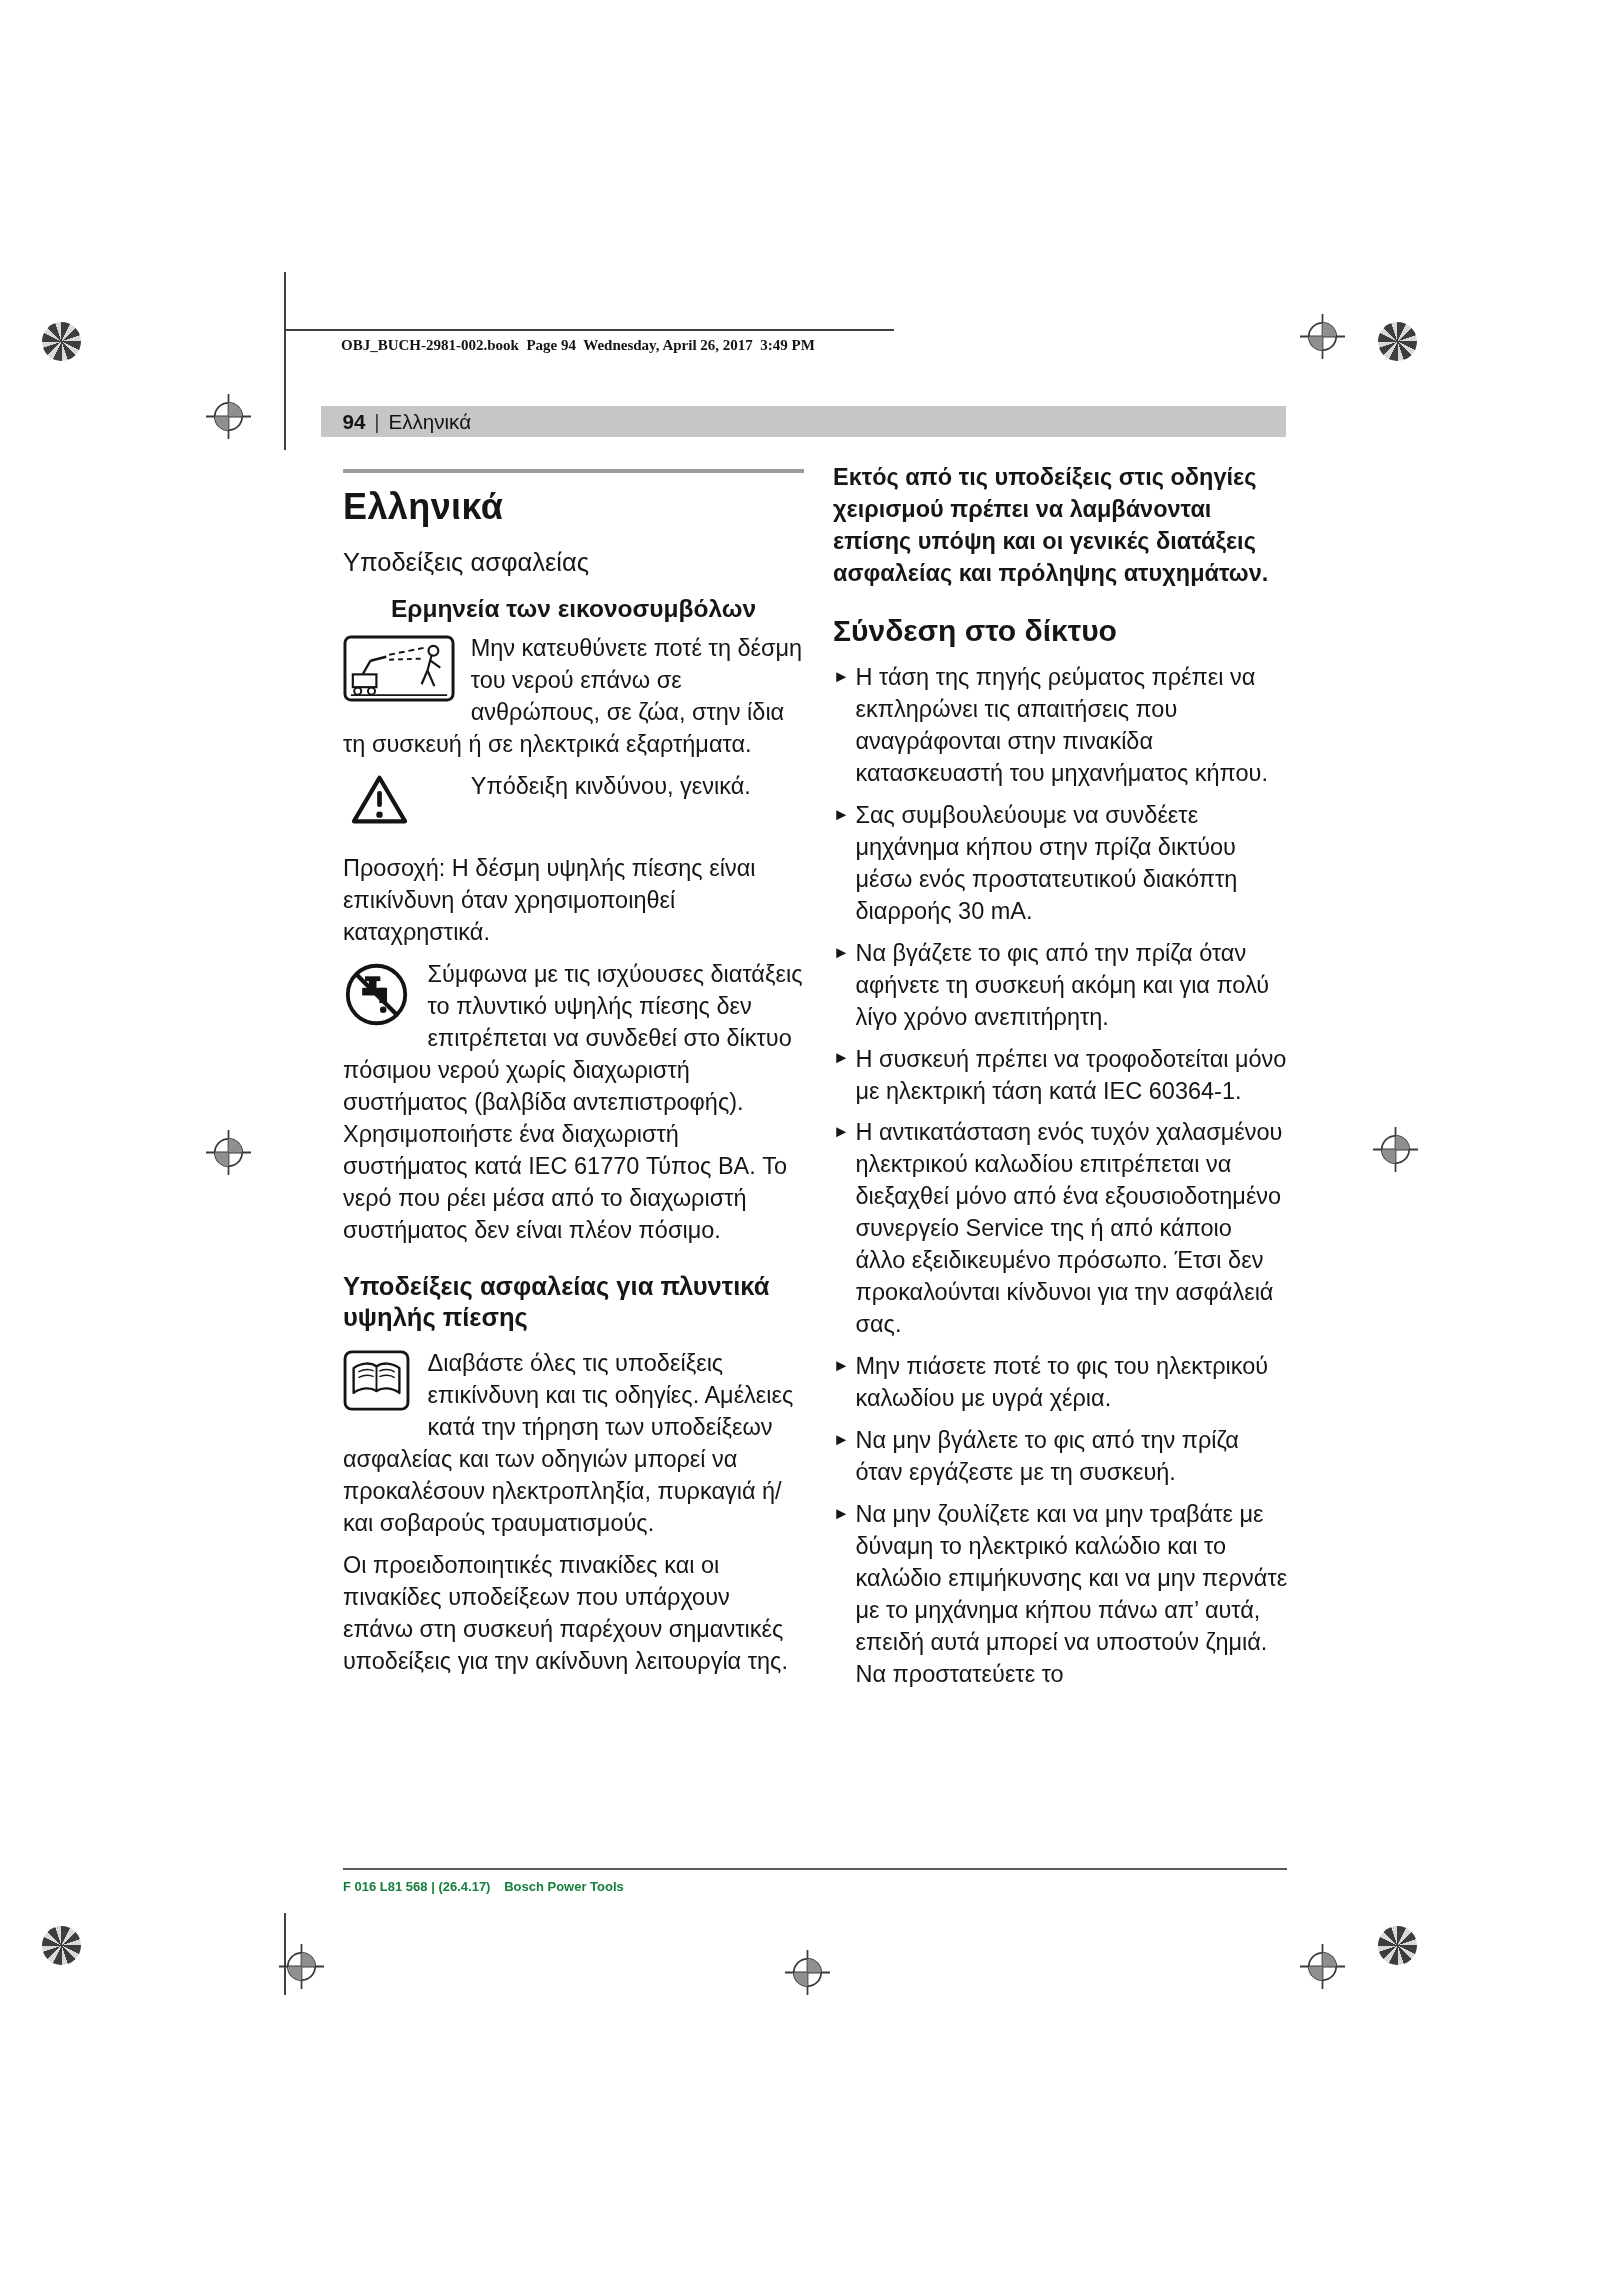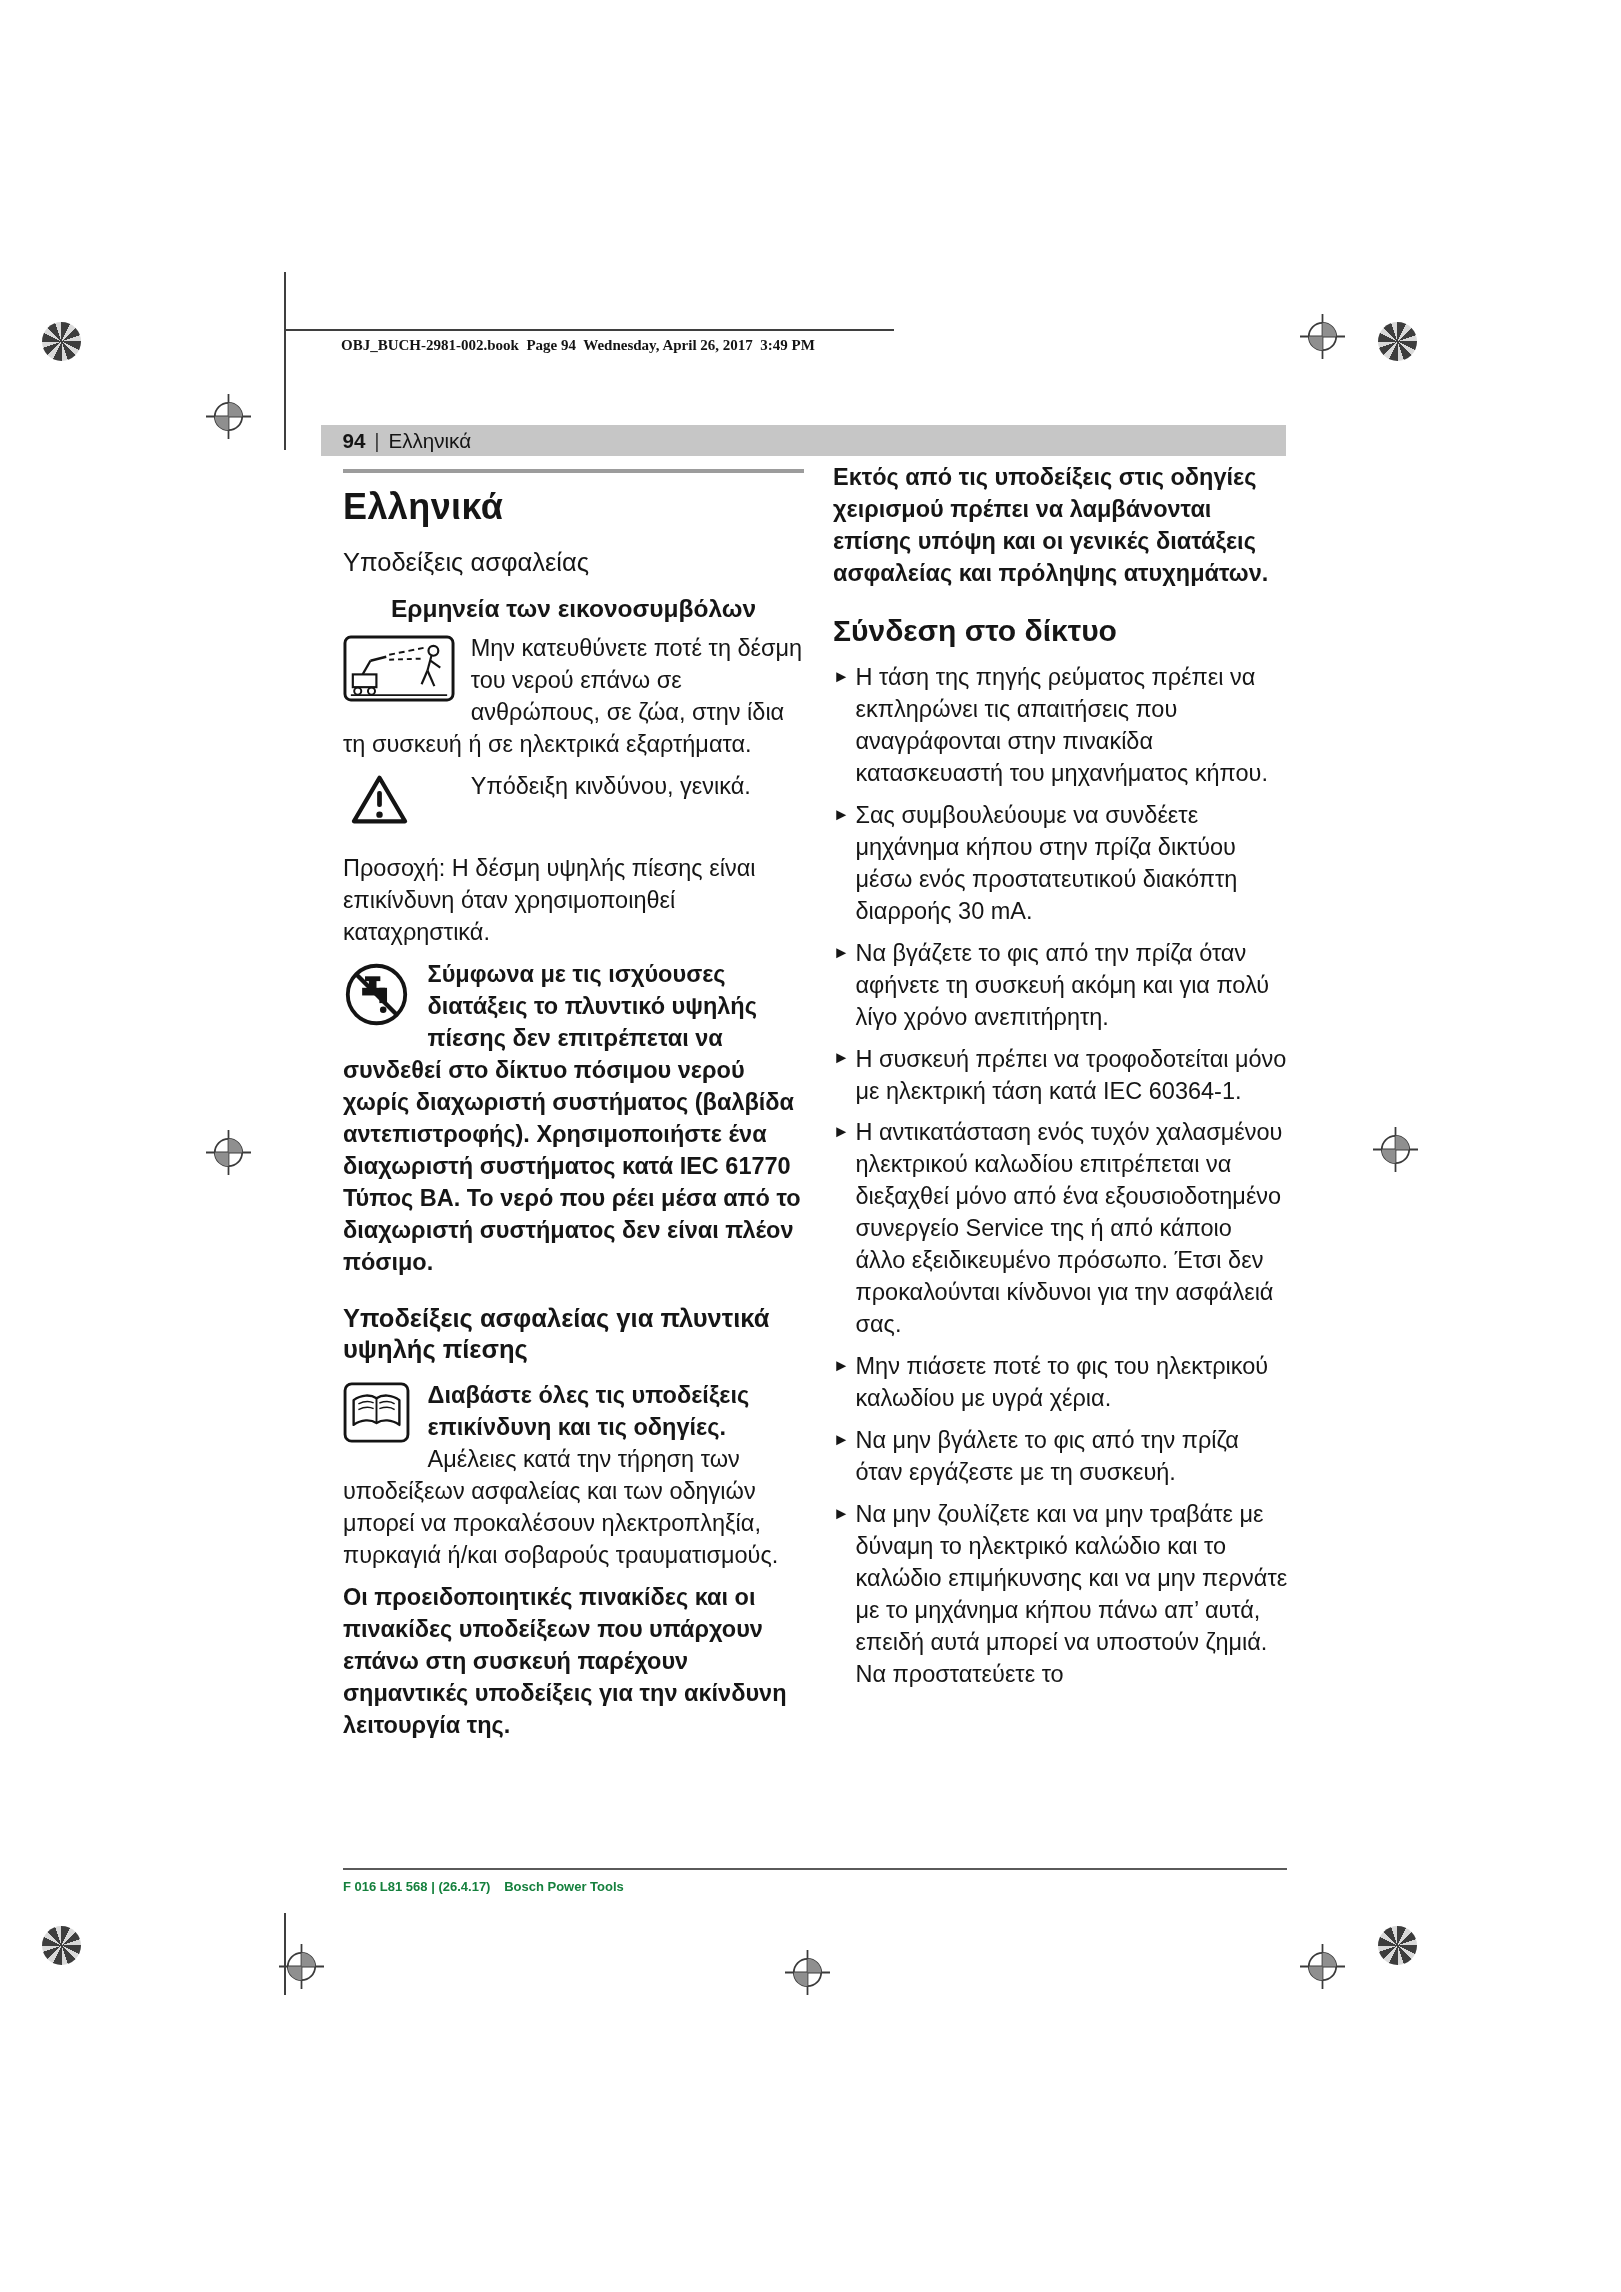--- a/index.html
+++ b/index.html
@@ -20,41 +20,41 @@
   
   .print-header {
     position:absolute; left:341px; top:337px;
     font-family:"Liberation Serif", serif; font-weight:bold; font-size:15px;
     color:#141414;
   }
   .print-header span { white-space:pre; }
 
   
   .page-bar {
-    position:absolute; left:321px; top:425px; width:965px; height:31px;
+    position:absolute; left:321px; top:406px; width:965px; height:31px;
     background:#c6c6c6; display:flex; align-items:center;
     box-sizing:border-box; padding-left:21.6px; font-size:20.6px; color:#141414;
   }
   .page-num  { font-weight:bold; }
   .page-sep  { margin:0 8.8px; color:#3c3c3c; }
 
   
   .col { position:absolute; font-size:23.5px; line-height:32px; }
   .col-left  { left:343px; top:469px; width:461px; }
   .col-right { left:833px; top:461px; width:455px; }
 
   .title-rule { height:3.9px; background:#9c9c9c; margin-bottom:11.8px; }
   .doc-title  { font-size:36px; font-weight:bold; line-height:43px; margin:0 0 19.6px 0; letter-spacing:0.4px; }
   .h-safety   { font-size:25.5px; font-weight:normal; line-height:31px; margin:0 0 15.7px; }
   .h-symbols  { font-size:24.5px; font-weight:bold; line-height:30px; margin:0 0 7.8px;text-align:center; }
   .h-washer   { font-size:25.5px; font-weight:bold; line-height:31px; margin:25.5px 0 13.7px; }
   .h-mains    { font-size:30px; font-weight:bold; line-height:31px; margin:25.5px 0 15.7px; }
 
   .para      { margin:0 0 9.8px; }
-  .bold      { font-weight:bold; }
+  .bold      { font-weight:normal; }
   .icon-para { margin:0 0 9.8px; }
   .icon-para::after { content:""; display:block; clear:both; }
   .icon-left { float:left; }
   .tri-icon  { width:57px;  height:53px; margin:3.9px 63px 15.7px 7.8px; }
   .jet-icon  { width:112px; height:67px; margin:2.9px 15.7px 25.5px 0; }
   .tap-icon  { width:67px;  height:67px; margin:2.9px 17.6px 25.5px 0; }
   .book-icon { width:67px;  height:61px; margin:2.9px 17.6px 23.5px 0; }
 
   .intro { font-weight:bold; margin:0 0 21.6px; }
   ul.bullets { list-style:none; margin:0; padding:0; }

